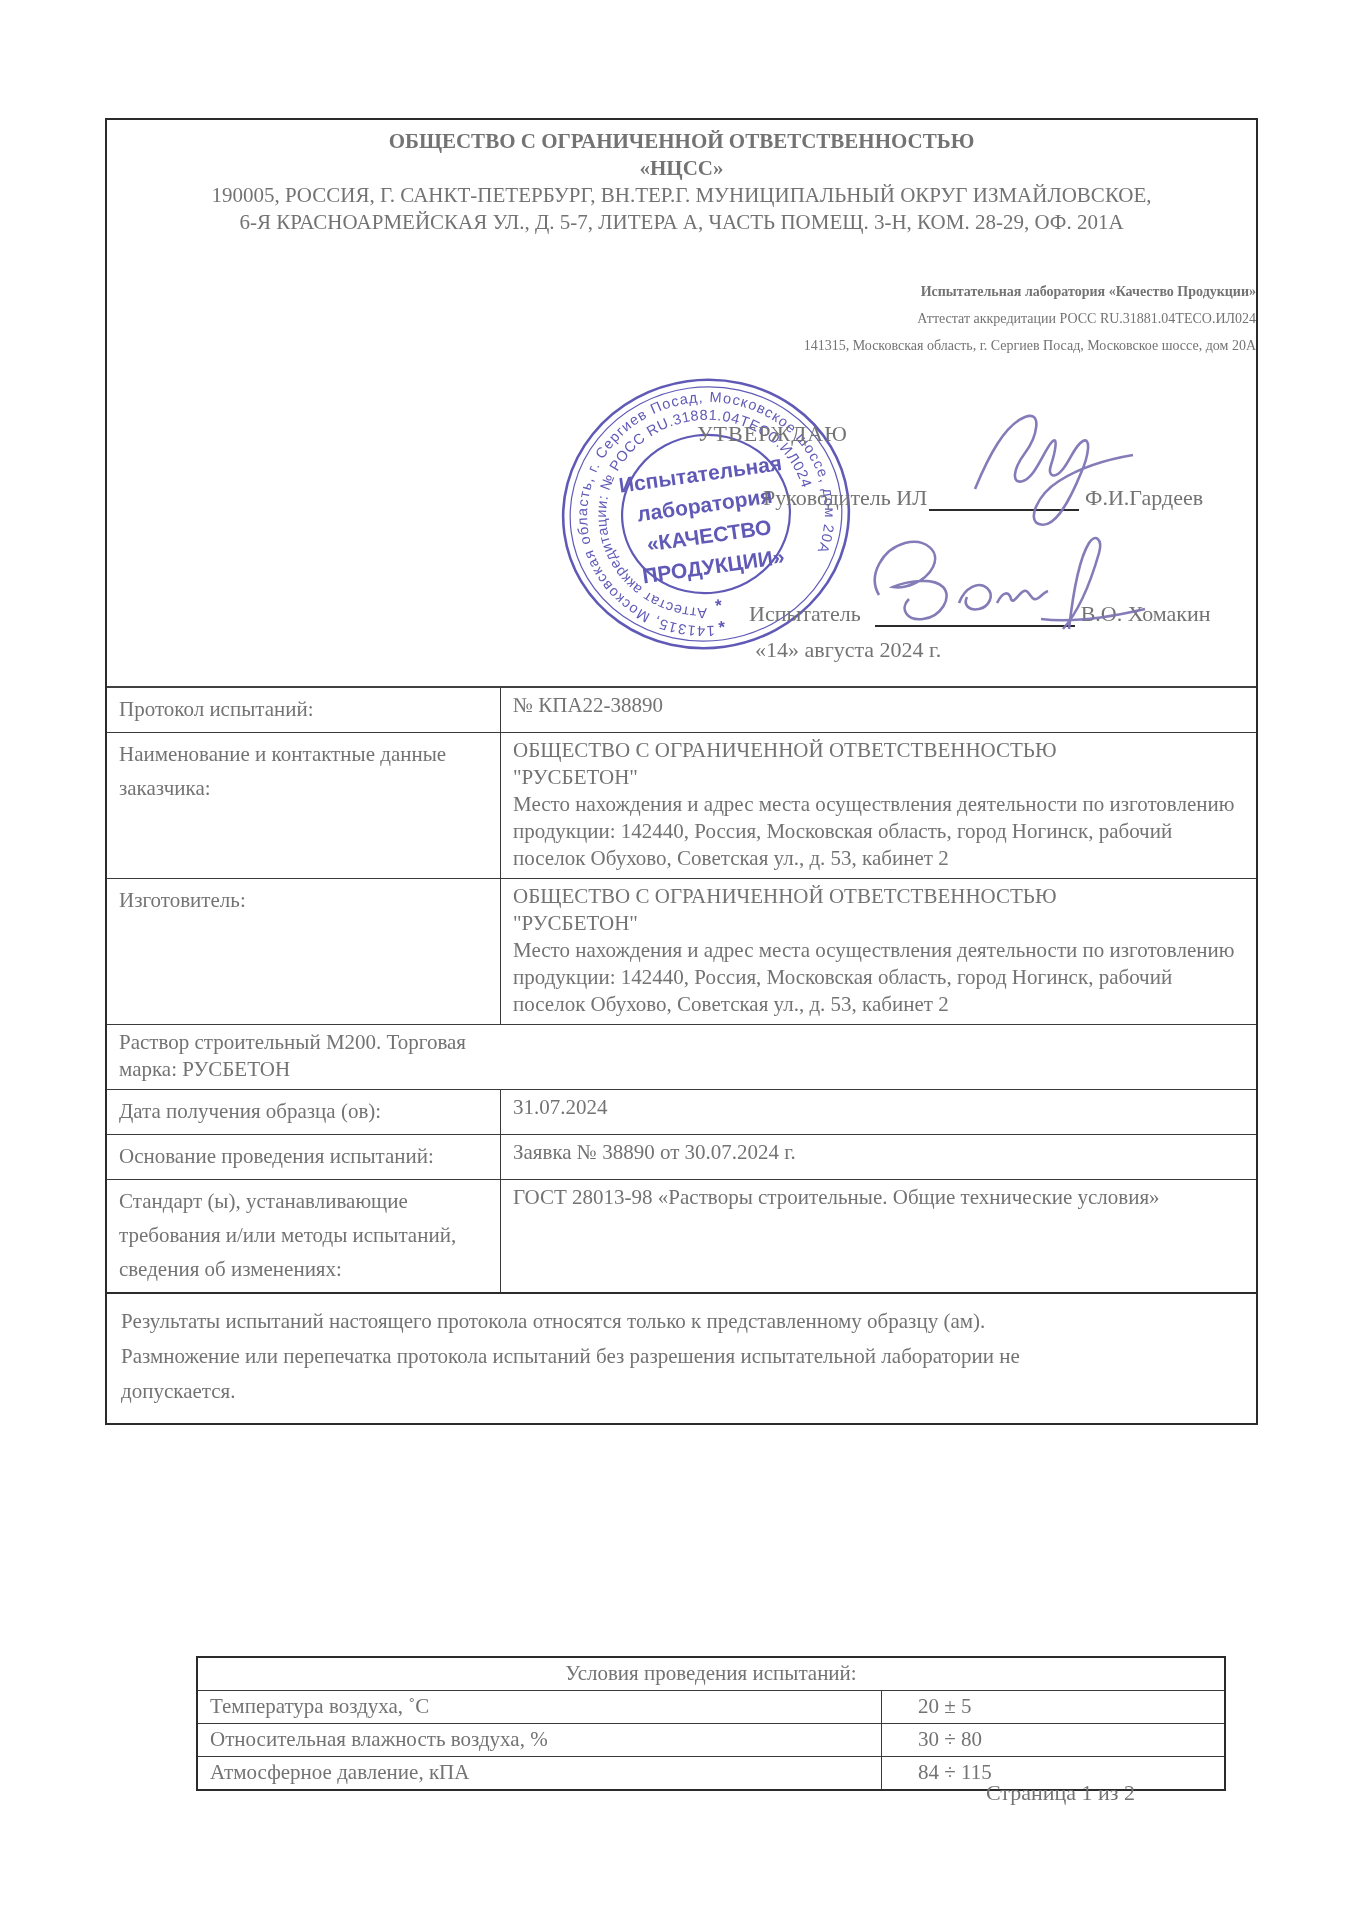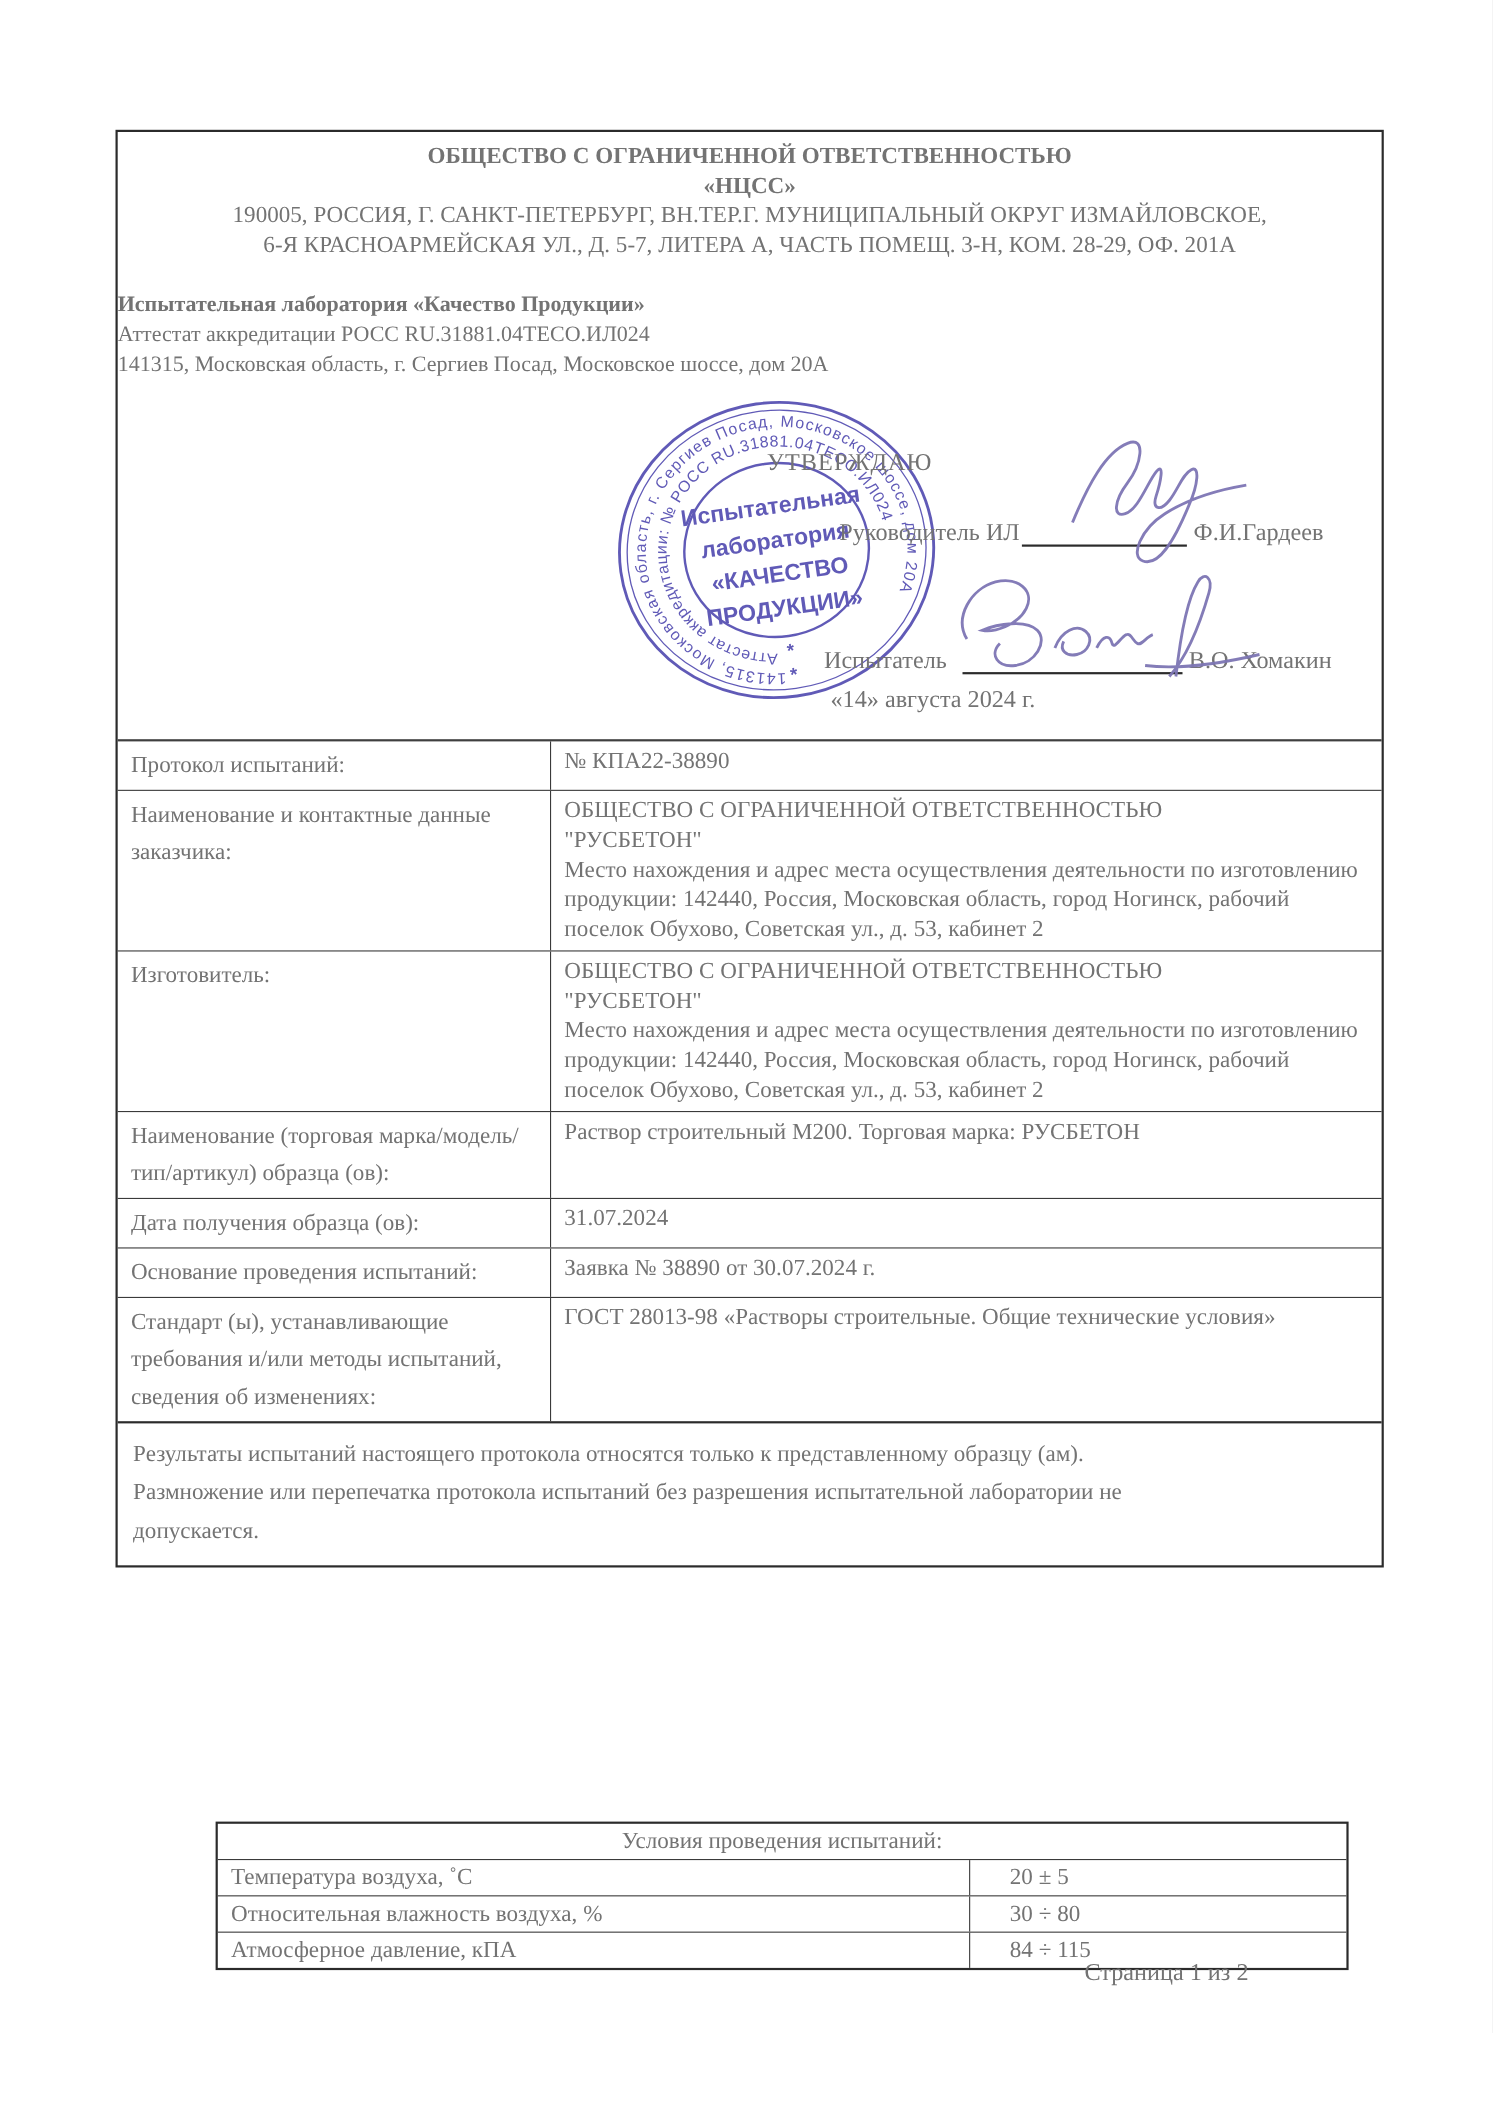--- a/index.html
+++ b/index.html
@@ -7,21 +7,21 @@
     position:relative;width:1357px;height:1920px;background:#ffffff;
     font-family:"Liberation Serif","DejaVu Serif",serif;color:#737373;overflow:hidden;
   }
   
   .main-box{
     position:absolute;left:105px;top:118px;width:1149px;
     border:2px solid #2b2b2b;background:#fff;
   }
   .org-block{padding-top:8px;text-align:center;line-height:27px;font-size:21px;}
   .org-name{font-weight:bold;}
-  .lab-block{margin-top:28px;text-align:left;line-height:27px;font-size:20px;}
+  .lab-block{margin-top:42px;text-align:right;line-height:27px;font-size:14px;}
   .lab-name{font-weight:bold;}
   
   .approval{position:relative;height:327px;font-size:22px;}
   .stamp{position:absolute;left:448px;top:12px;}
   .approve-word{position:absolute;left:590px;top:62px;letter-spacing:1px;}
   .sig-row{position:absolute;white-space:nowrap;}
   .row-head{left:656px;top:126px;}
   .row-tester{left:642px;top:242px;}
   .sig-line{display:inline-block;border-bottom:2px solid #2b2b2b;height:20px;vertical-align:bottom;}
   .line-head{width:150px;margin-left:2px;}
@@ -133,21 +133,20 @@
 "РУСБЕТОН"
 Место нахождения и адрес места осуществления деятельности по изготовлению продукции: 142440, Россия, Московская область, город Ногинск, рабочий поселок Обухово, Советская ул., д. 53, кабинет 2</div>
       </div>
       <div class="drow">
         <div class="dlabel">Изготовитель:</div>
         <div class="dvalue">ОБЩЕСТВО С ОГРАНИЧЕННОЙ ОТВЕТСТВЕННОСТЬЮ
 "РУСБЕТОН"
 Место нахождения и адрес места осуществления деятельности по изготовлению продукции: 142440, Россия, Московская область, город Ногинск, рабочий поселок Обухово, Советская ул., д. 53, кабинет 2</div>
       </div>
       <div class="drow">
-        <div class="dlabel">Наименование (торговая марка/модель/тип/артикул) образца (ов):</div>
         <div class="dvalue">Раствор строительный М200. Торговая марка: РУСБЕТОН</div>
       </div>
       <div class="drow">
         <div class="dlabel">Дата получения образца (ов):</div>
         <div class="dvalue">31.07.2024</div>
       </div>
       <div class="drow">
         <div class="dlabel">Основание проведения испытаний:</div>
         <div class="dvalue">Заявка № 38890 от 30.07.2024 г.</div>
       </div>

